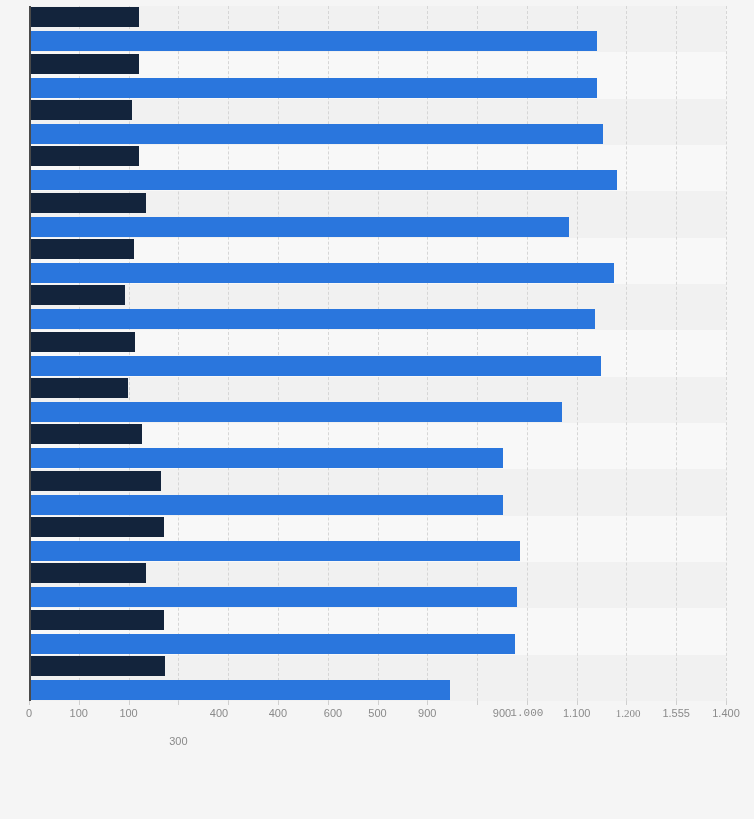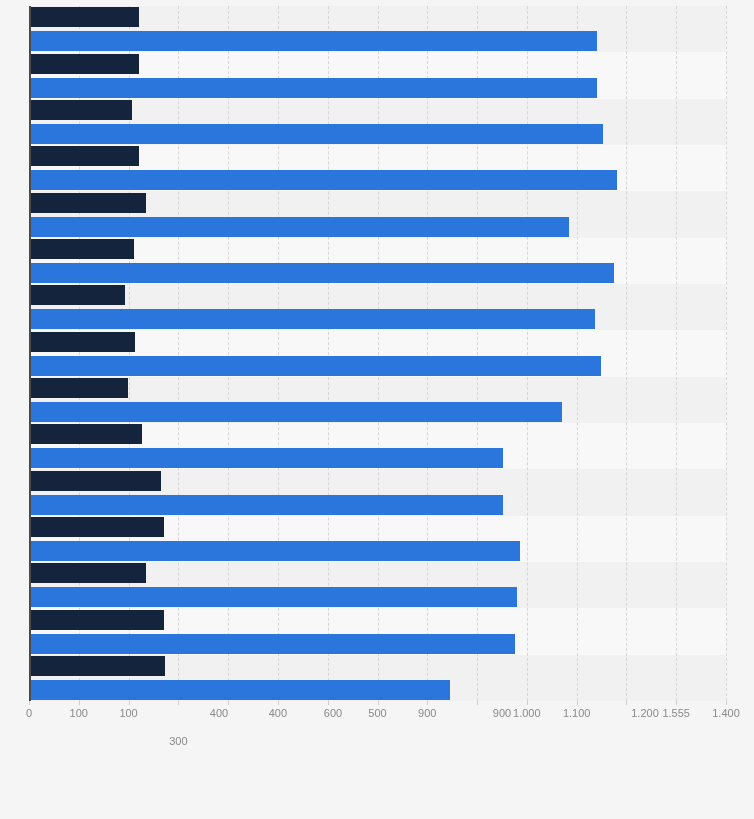--- a/index.html
+++ b/index.html
@@ -187,23 +187,23 @@
       <div class="tick-label" style="left: 29px;">0</div>
       <div class="tick-label" style="left: 78.7857px;">100</div>
       <div class="tick-label" style="left: 128.571px;">100</div>
       <div class="tick-label" style="left: 178.357px; margin-top: 28px;">300</div>
       <div class="tick-label" style="left: 219px;">400</div>
       <div class="tick-label" style="left: 277.929px;">400</div>
       <div class="tick-label" style="left: 333px;">600</div>
       <div class="tick-label" style="left: 377.5px;">500</div>
       <div class="tick-label" style="left: 427.286px;">900</div>
       <div class="tick-label" style="left: 502px;">900</div>
-      <div class="tick-label" style="left: 526.857px;">1.000</div>
+      <div class="tick-label" style="left: 526.857px; font-family: Liberation Mono, monospace;">1.000</div>
       <div class="tick-label" style="left: 576.643px;">1.100</div>
-      <div class="tick-label" style="left: 645px;">1.200</div>
+      <div class="tick-label" style="left: 628px; font-family: Liberation Serif, serif;">1.200</div>
       <div class="tick-label" style="left: 676.214px;">1.555</div>
       <div class="tick-label" style="left: 726px;">1.400</div>
     </div>
 
 
   <div id="footer-area"></div>
 <div class="tick-mark" style="left: 29px;"></div>
     <div class="tick-mark" style="left: 78.7857px;"></div>
     <div class="tick-mark" style="left: 128.571px;"></div>
     <div class="tick-mark" style="left: 178.357px;"></div>

